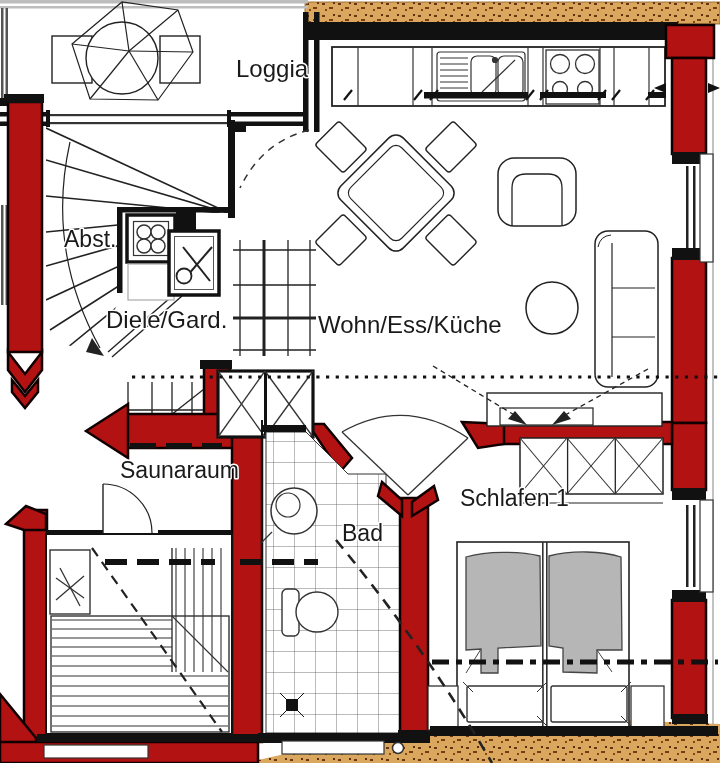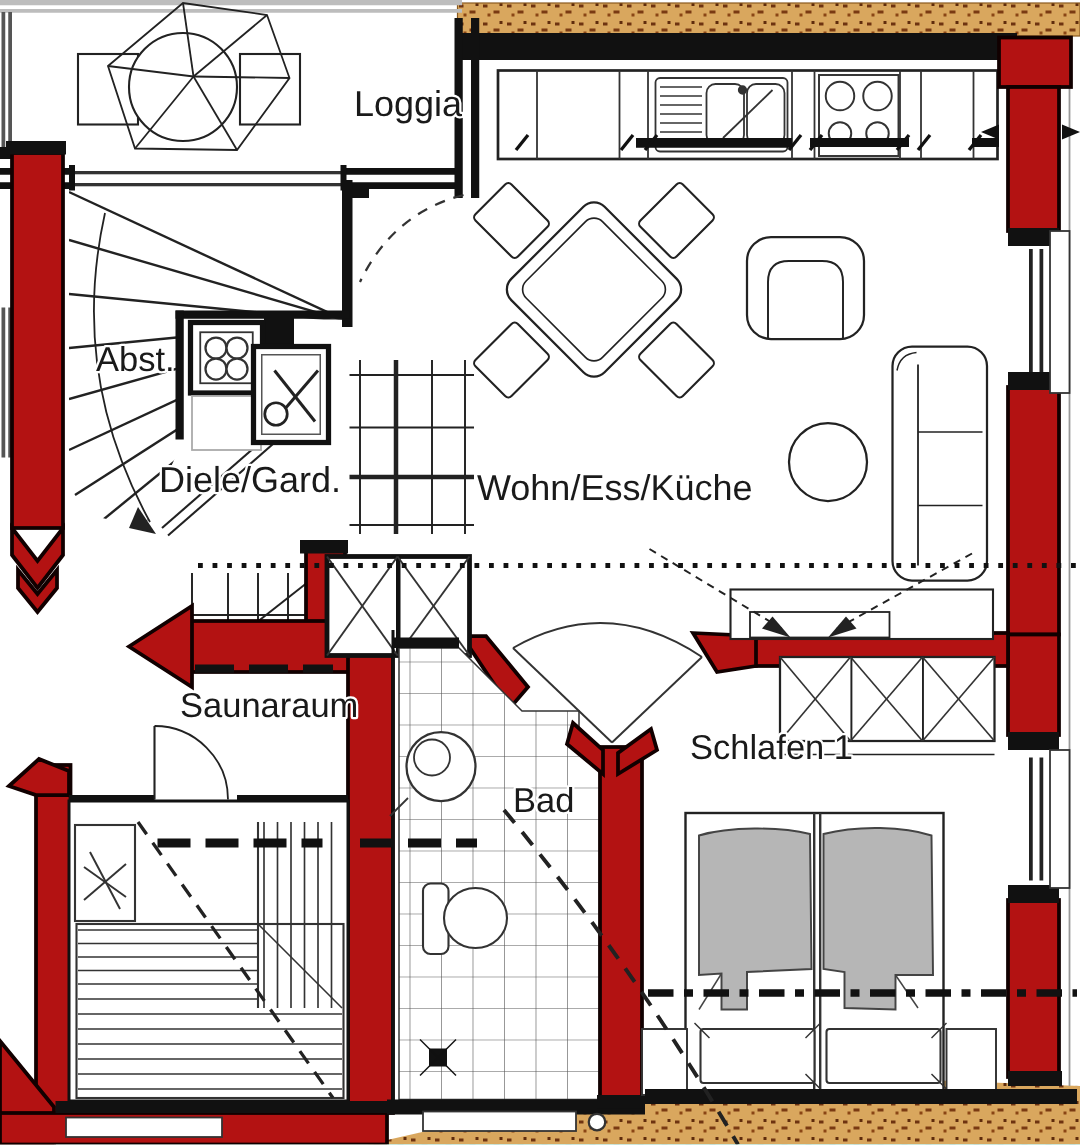--- a/index.html
+++ b/index.html
@@ -1,16 +1,16 @@
 <!DOCTYPE html>
 <html><head>
 <meta charset="utf-8">
 <style>
   html,body{margin:0;padding:0;background:#fff;}
-  .stage{width:720px;height:763px;position:relative;background:#14b8a6;overflow:hidden;
+  .stage{width:720px;height:763px;position:relative;background:#fca5a5;overflow:hidden;
          font-family:"Liberation Sans", sans-serif;}
   svg{display:block;}
   text{font-family:"Liberation Sans", sans-serif;fill:#1a1a1a;
        paint-order:stroke;stroke:#ffffff;stroke-width:3px;stroke-linejoin:round;}
 </style>
 </head>
 <body>
 
 <div class="stage">
 <svg width="720" height="763" viewBox="0 0 720 763">

